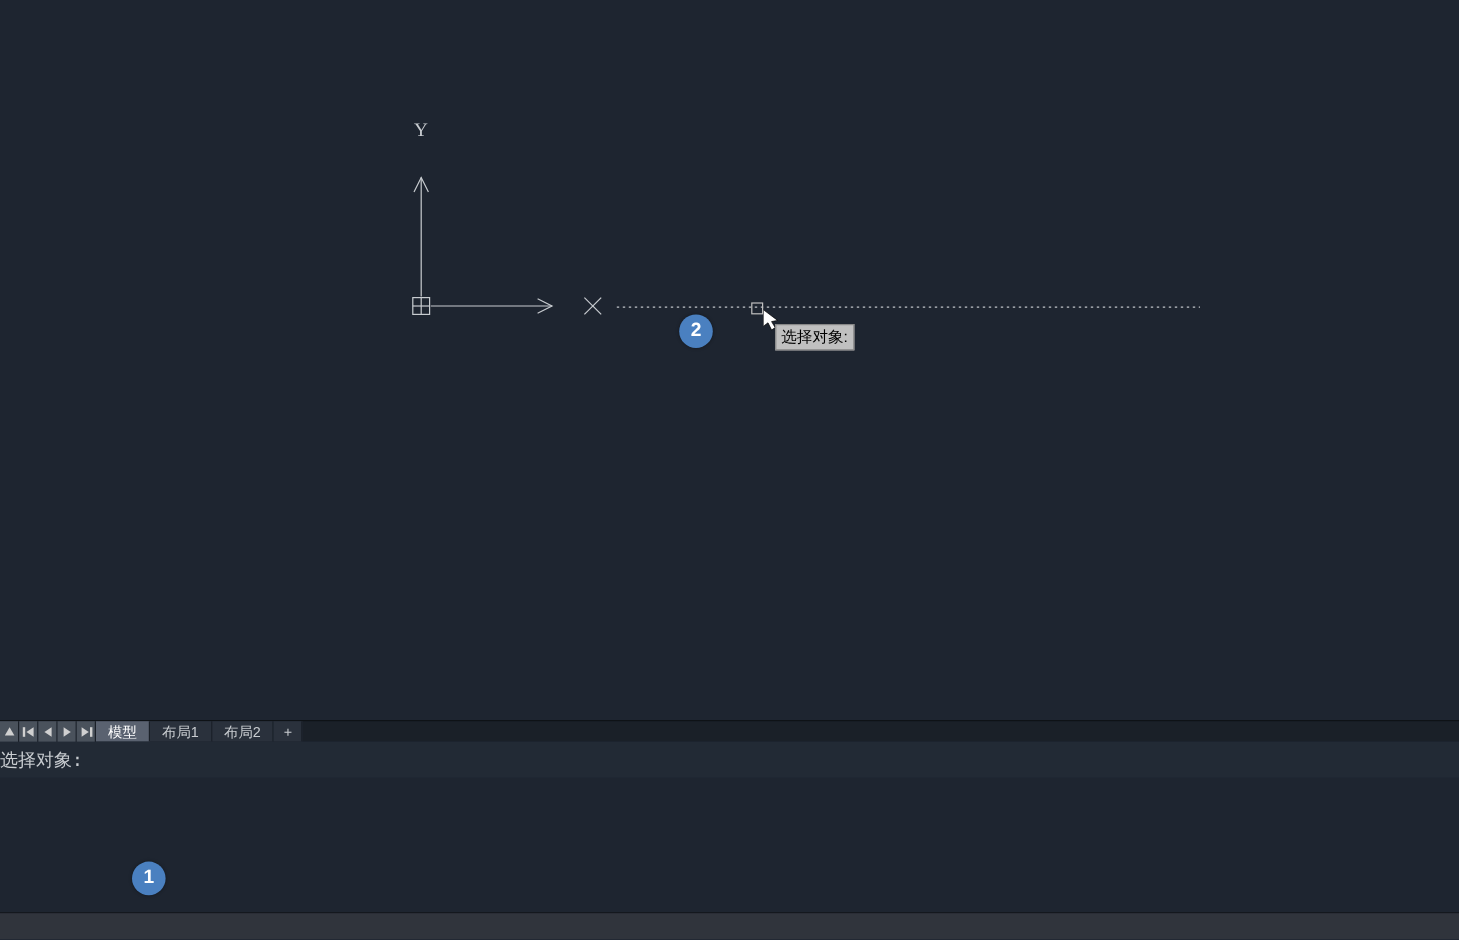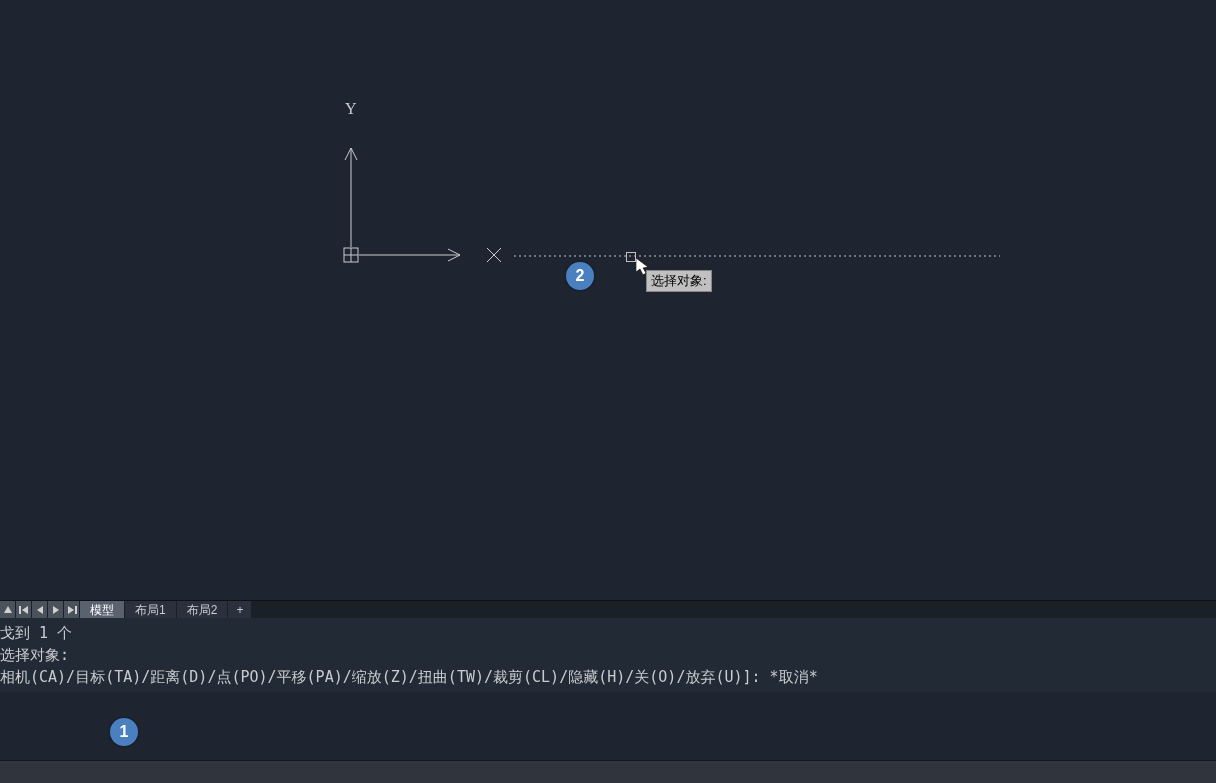--- a/index.html
+++ b/index.html
@@ -199,20 +199,18 @@
         <rect x="11" y="5" width="2" height="8" fill="#d0d0d0"></rect>
       </svg>
   </div>
   <div class="tab active">模型</div>
   <div class="tab">布局1</div>
   <div class="tab">布局2</div>
   <div class="tab plus">+</div>
 </div>
 
 <div class="cmd-area">
-  <div class="cmd-line">戈到 1 个</div>
   <div class="cmd-line">选择对象:</div>
-  <div class="cmd-line">相机(CA)/目标(TA)/距离(D)/点(PO)/平移(PA)/缩放(Z)/扭曲(TW)/裁剪(CL)/隐藏(H)/关(O)/放弃(U)]: *取消*</div>
 </div>
 
 <div class="callout" style="left:110px; top:718px;">1</div>
 
 <div class="cmd-input-bar"></div>
 
 </body></html>

